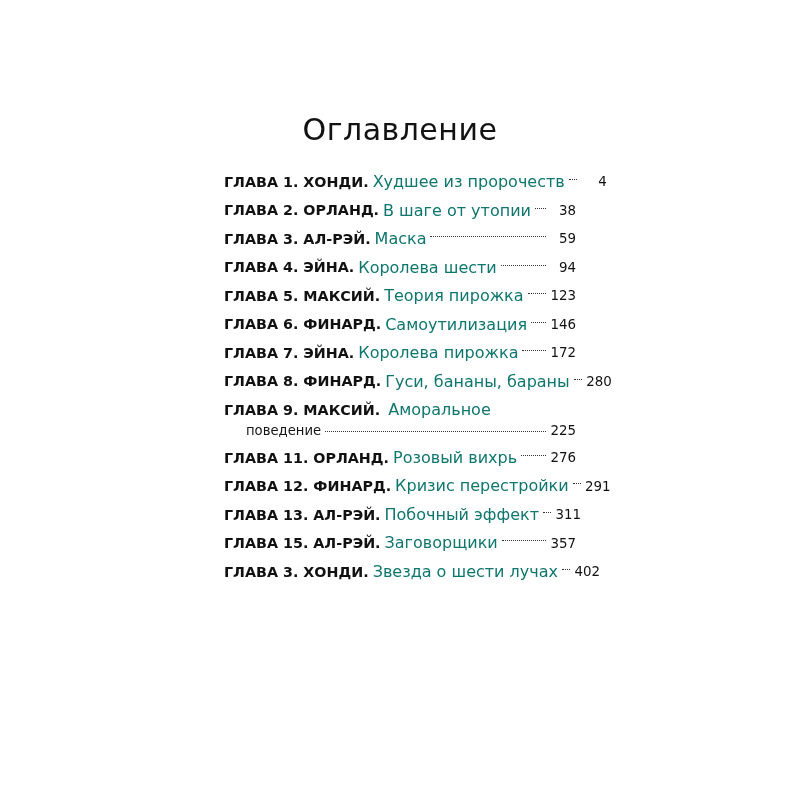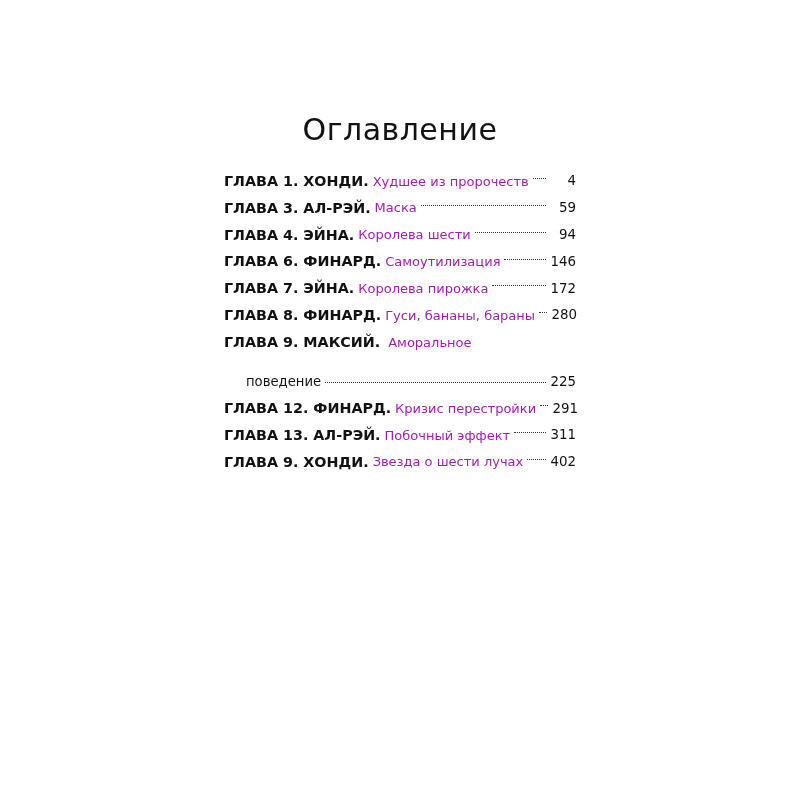--- a/index.html
+++ b/index.html
@@ -48,22 +48,22 @@
   .toc-entry .chapter {
     font-family: "DejaVu Sans", sans-serif;
     font-weight: bold;
     font-size: 14.3px;
     color: #111111;
     flex: 0 0 auto;
   }
   .toc-entry .chapter-title {
     font-family: "DejaVu Sans", sans-serif;
     font-weight: 400;
-    font-size: 13px;
-    color: #a21caf;
+    font-size: 16px;
+    color: #0f766e;
     flex: 0 0 auto;
     margin-left: 4px;
   }
   .toc-entry .leader {
     flex: 1 1 auto;
     border-bottom: 1.5px dotted #333333;
     margin: 0 4px 0 4px;
     position: relative;
     top: -3px;
     min-width: 8px;
@@ -91,53 +91,64 @@
     display: flex;
     align-items: baseline;
     padding-left: 22px;
     margin-top: 6px;
   }
   .toc-entry.multiline .line2 .cont {
     font-family: "DejaVu Sans", sans-serif;
     font-size: 13.2px;
     color: #141414;
     flex: 0 0 auto;
-    margin-top: 20px;
   }
 </style>
 </head>
 <body>
 
 <div class="page">
   <h1 class="toc-title">Оглавление</h1>
 
   <ul class="toc-list">
 
     <li class="toc-entry">
       <span class="chapter">ГЛАВА 1. ХОНДИ.</span>
       <span class="chapter-title">Худшее из пророчеств</span>
       <span class="leader"></span>
       <span class="page-num">4</span>
     </li>
 
+    <li class="toc-entry">
+      <span class="chapter">ГЛАВА 2. ОРЛАНД.</span>
+      <span class="chapter-title">В шаге от утопии</span>
+      <span class="leader"></span>
+      <span class="page-num">38</span>
+    </li>
 
     <li class="toc-entry">
       <span class="chapter">ГЛАВА 3. АЛ-РЭЙ.</span>
       <span class="chapter-title">Маска</span>
       <span class="leader"></span>
       <span class="page-num">59</span>
     </li>
 
     <li class="toc-entry">
       <span class="chapter">ГЛАВА 4. ЭЙНА.</span>
       <span class="chapter-title">Королева шести</span>
       <span class="leader"></span>
       <span class="page-num">94</span>
     </li>
 
+    <li class="toc-entry">
+      <span class="chapter">ГЛАВА 5. МАКСИЙ.</span>
+      <span class="chapter-title">Теория пирожка</span>
+      <span class="leader"></span>
+      <span class="page-num">123</span>
+    </li>
 
     <li class="toc-entry">
       <span class="chapter">ГЛАВА 6. ФИНАРД.</span>
       <span class="chapter-title">Самоутилизация</span>
       <span class="leader"></span>
       <span class="page-num">146</span>
     </li>
 
     <li class="toc-entry">
       <span class="chapter">ГЛАВА 7. ЭЙНА.</span>
@@ -159,39 +170,51 @@
         <span class="chapter-title">Аморальное</span>
       </span>
       <span class="line2">
         <span class="cont">поведение</span>
         <span class="leader"></span>
         <span class="page-num">225</span>
       </span>
     </li>
 
 
+    <li class="toc-entry">
+      <span class="chapter">ГЛАВА 11. ОРЛАНД.</span>
+      <span class="chapter-title">Розовый вихрь</span>
+      <span class="leader"></span>
+      <span class="page-num">276</span>
+    </li>
 
     <li class="toc-entry">
       <span class="chapter">ГЛАВА 12. ФИНАРД.</span>
       <span class="chapter-title">Кризис перестройки</span>
       <span class="leader"></span>
       <span class="page-num">291</span>
     </li>
 
     <li class="toc-entry">
       <span class="chapter">ГЛАВА 13. АЛ-РЭЙ.</span>
       <span class="chapter-title">Побочный эффект</span>
       <span class="leader"></span>
       <span class="page-num">311</span>
     </li>
 
 
-
-
-    <li class="toc-entry">
-      <span class="chapter">ГЛАВА 9. ХОНДИ.</span>
+    <li class="toc-entry">
+      <span class="chapter">ГЛАВА 15. АЛ-РЭЙ.</span>
+      <span class="chapter-title">Заговорщики</span>
+      <span class="leader"></span>
+      <span class="page-num">357</span>
+    </li>
+
+
+    <li class="toc-entry">
+      <span class="chapter">ГЛАВА 3. ХОНДИ.</span>
       <span class="chapter-title">Звезда о шести лучах</span>
       <span class="leader"></span>
       <span class="page-num">402</span>
     </li>
 
   </ul>
 </div>
 
 </body></html>

